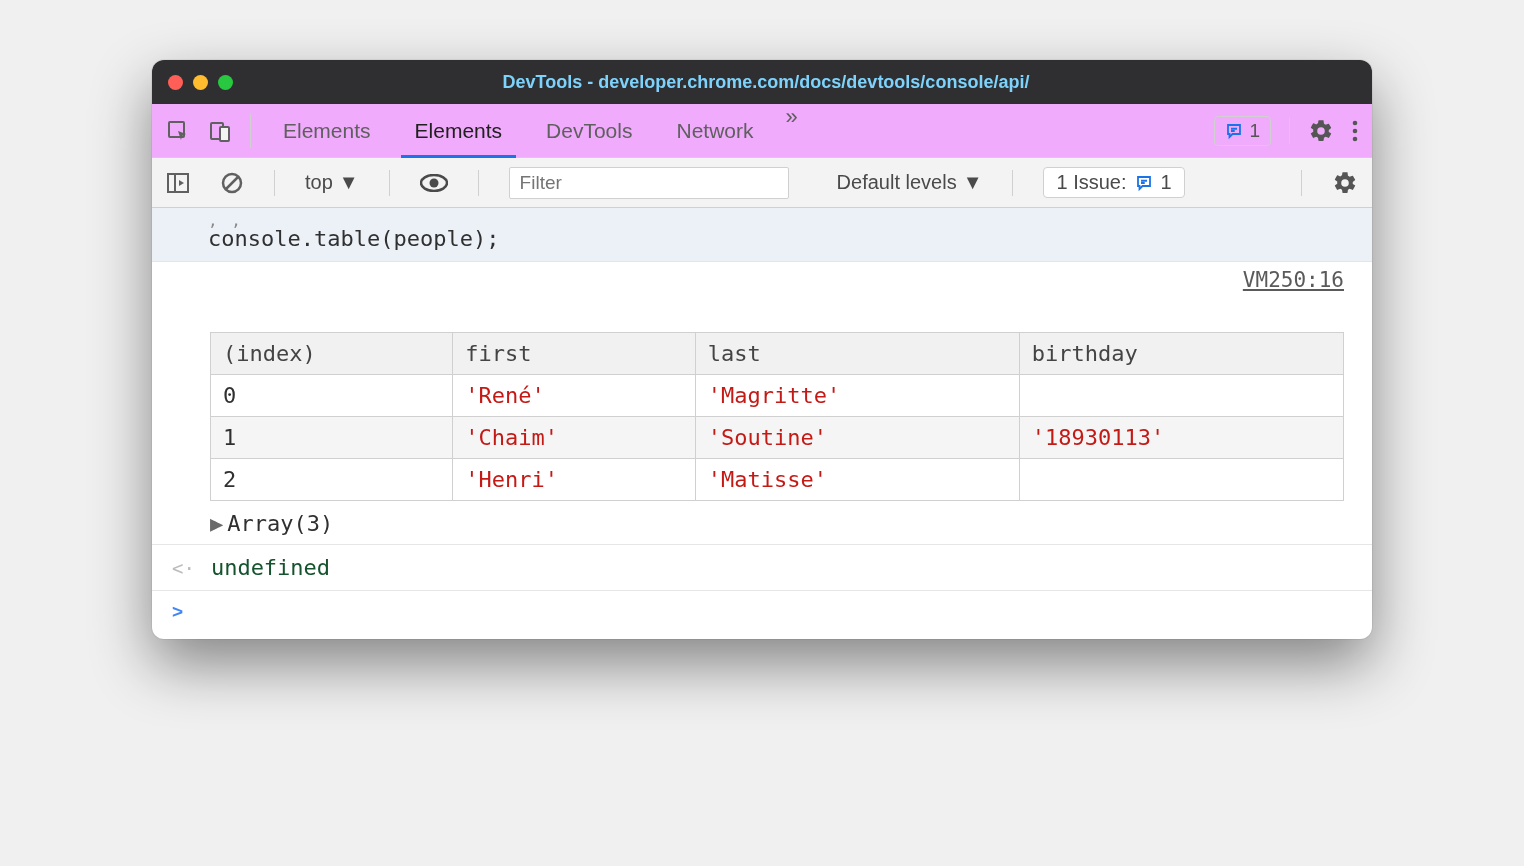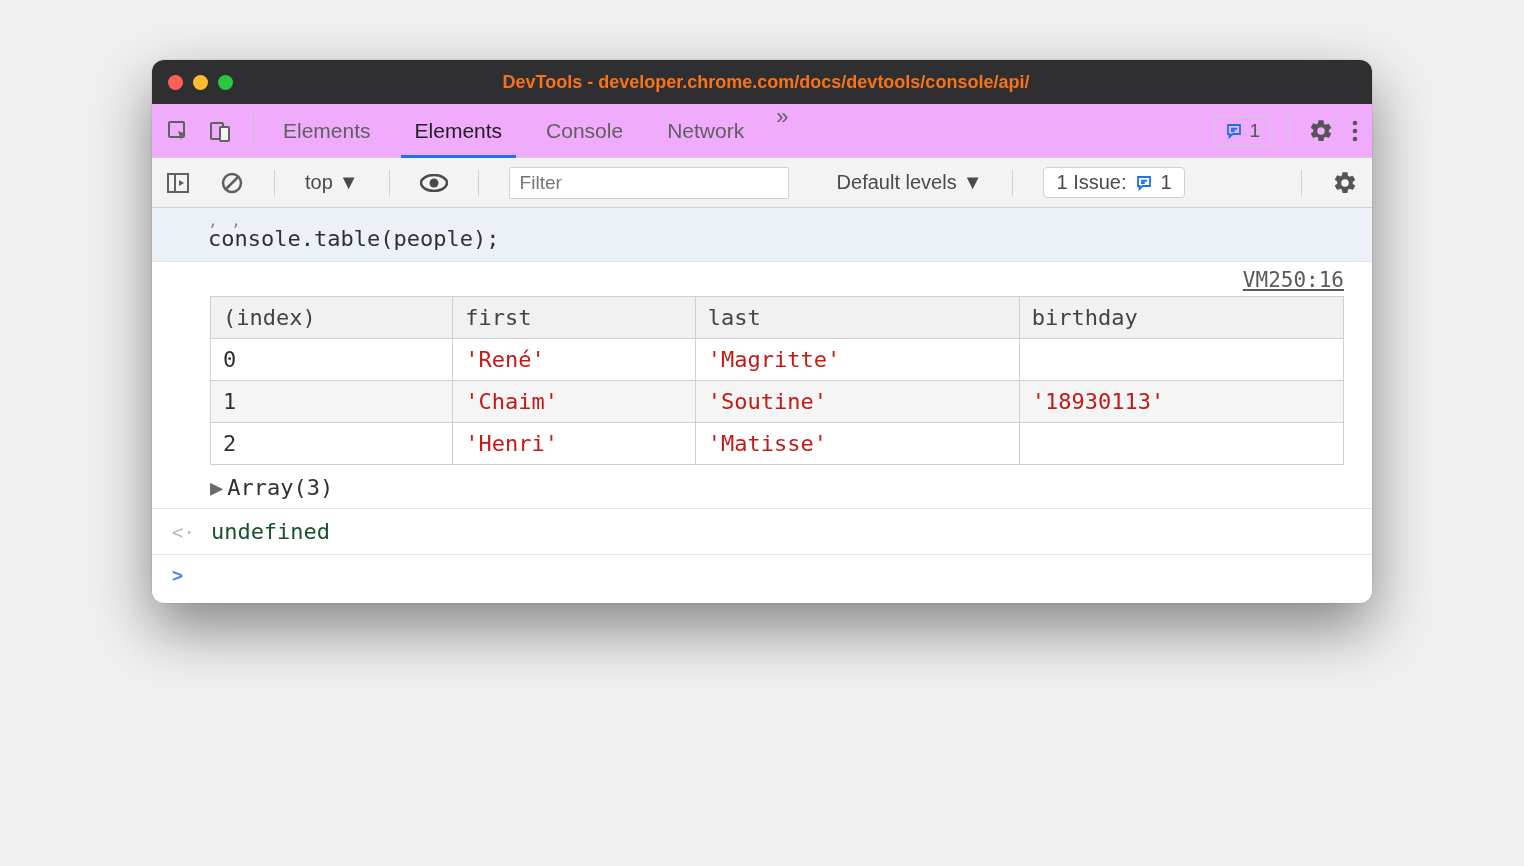--- a/index.html
+++ b/index.html
@@ -30,21 +30,21 @@
   }
   .traffic { display: flex; gap: 10px; }
   .dot { width: 15px; height: 15px; border-radius: 50%; }
   .dot.red { background: #ff5f57; }
   .dot.yellow { background: #febc2e; }
   .dot.green { background: #28c840; }
   .title {
     position: absolute;
     left: 50%;
     transform: translateX(-50%);
-    color: #f97316;
+    color: #7dd3fc;
     font-weight: 600;
     font-size: 18px;
     white-space: nowrap;
     padding-left: 8px;
   }
   .tabbar {
     display: flex;
     align-items: center;
     height: 54px;
     border-bottom: 1px solid #d0d0d0;
@@ -125,21 +125,21 @@
   }
   .code-row .frag { font-size: 16px; color: #8a8a8a; letter-spacing: 2px; line-height: 10px; }
   .source-link {
     text-align: right;
     padding: 6px 28px 4px 0;
     font-family: ui-monospace, Menlo, Consolas, monospace;
     font-size: 21px;
     color: #5a5a5a;
     text-decoration: underline;
   }
-  .table-wrap { padding: 0 28px 6px 58px; }
+  .table-wrap { padding: 0 28px 6px 58px; margin-top: 36px; }
   table.console-table {
     width: 100%;
     border-collapse: collapse;
     font-family: ui-monospace, Menlo, Consolas, monospace;
     font-size: 22px;
   }
   .console-table th, .console-table td {
     border: 1px solid #d0d0d0;
     padding: 8px 12px;
     text-align: left;
@@ -198,21 +198,21 @@
       <span class="icon-btn">
         <svg width="24" height="24" viewBox="0 0 24 24" fill="none" stroke="#606060" stroke-width="2">
           <rect x="3" y="4" width="12" height="16" rx="1"></rect>
           <rect x="12" y="8" width="9" height="14" rx="1" fill="#f3f3f3"></rect>
         </svg>
       </span>
     </div>
     <div class="tabs">
       <div class="tab">Elements</div>
       <div class="tab active">Elements</div>
-      <div class="tab">Console</div>
+      <div class="tab">DevTools</div>
       <div class="tab">Network</div>
       <div class="chev">»</div>
     </div>
     <div class="right-cluster">
       <div class="badge-group">
         <span class="msg-icon">
           <svg width="18" height="18" viewBox="0 0 24 24" fill="none" stroke="#1a73e8" stroke-width="2.4">
             <path d="M4 4h16v12H10l-4 4v-4H4z"></path>
               <line x1="8" y1="9" x2="16" y2="9"></line>
               <line x1="8" y1="12" x2="13" y2="12"></line>

